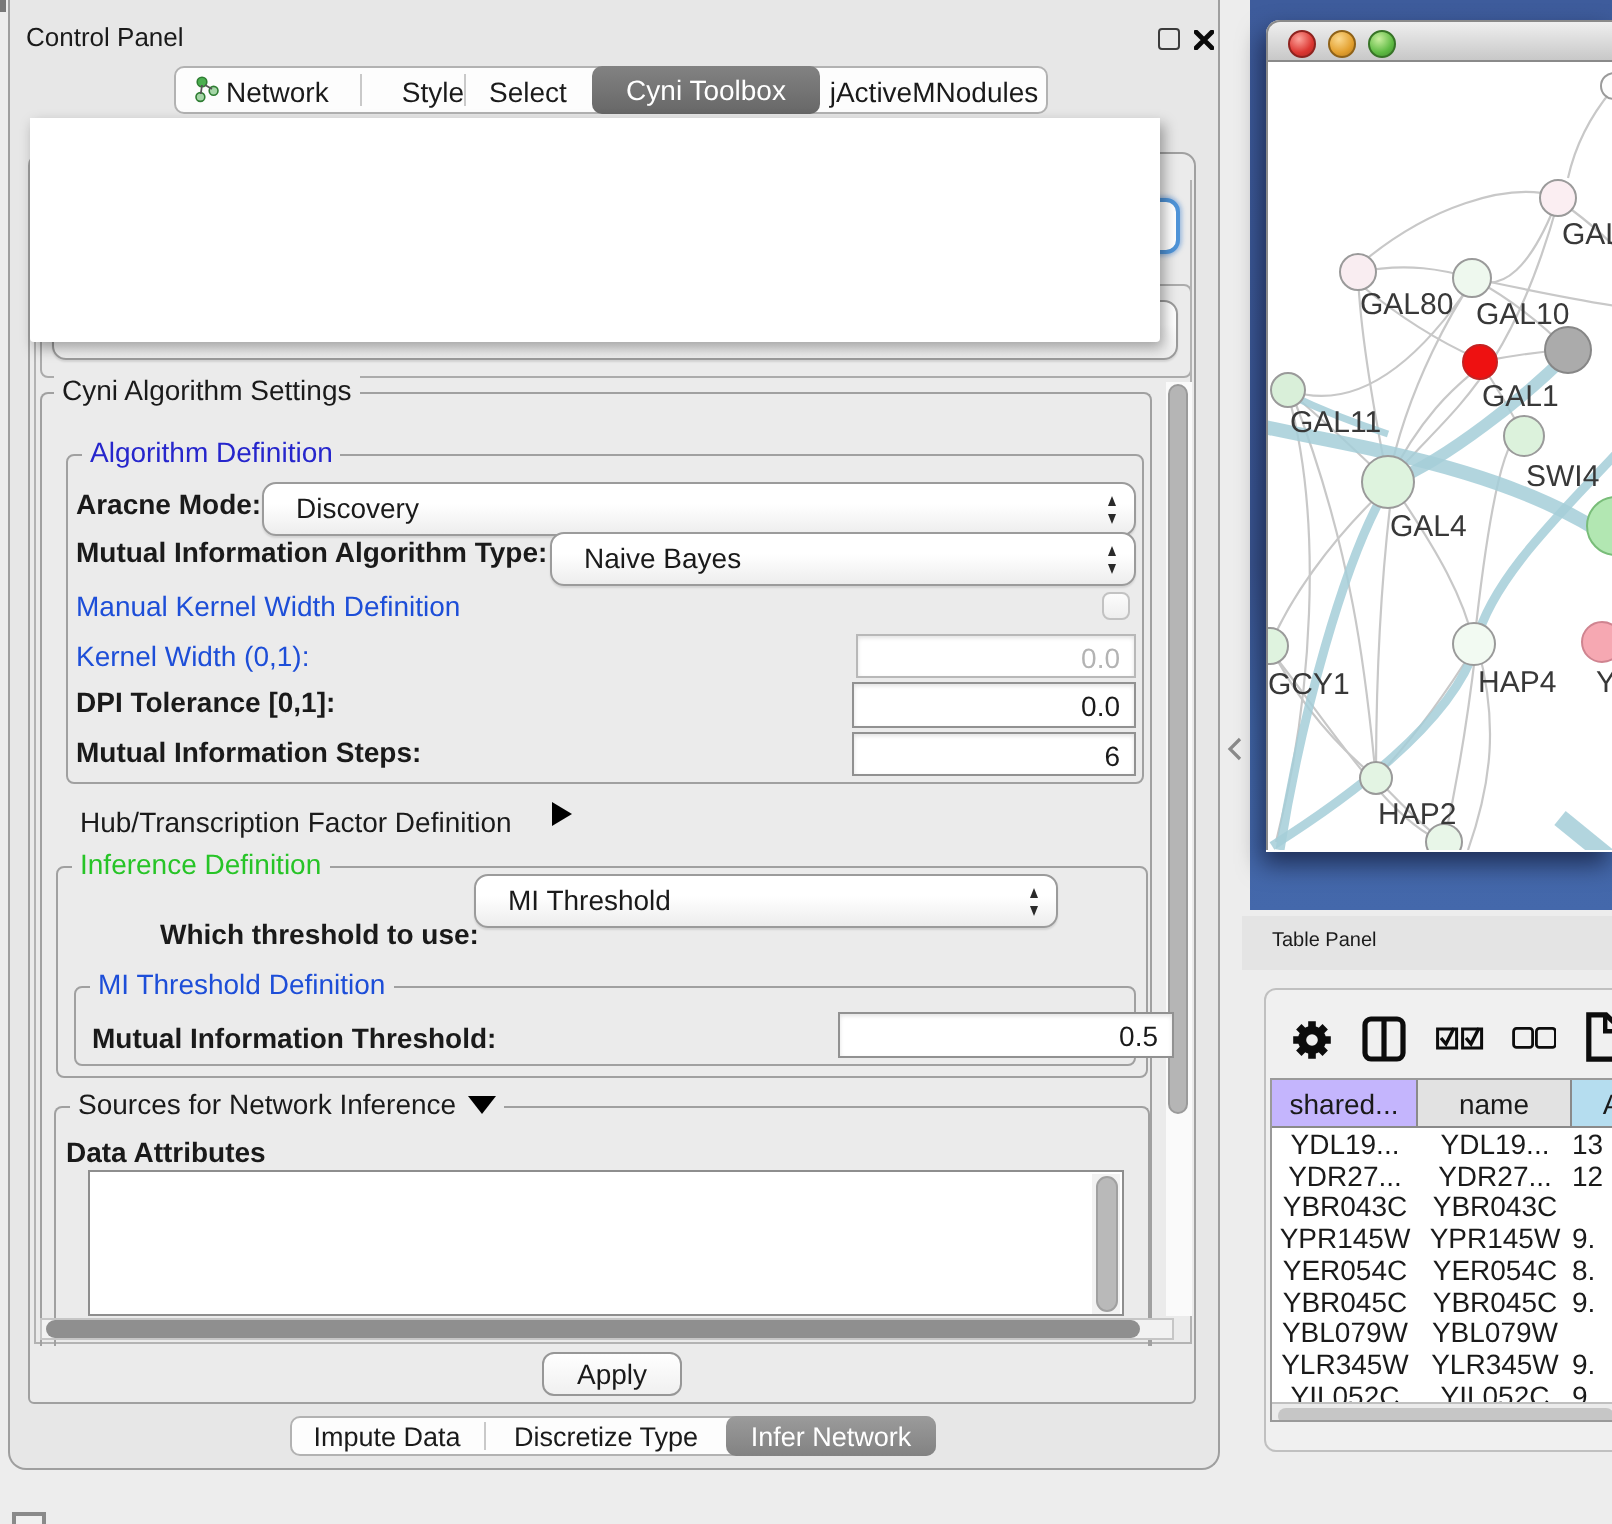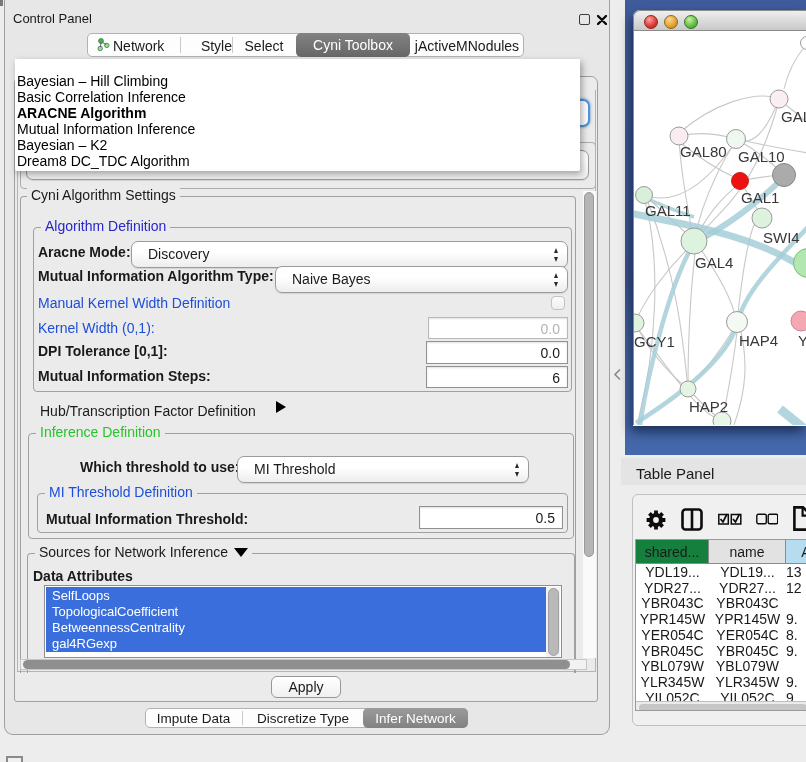--- a/index.html
+++ b/index.html
@@ -77,37 +77,36 @@
 <div class="a b" style="left:38px;top:368px">Mutual Information Steps:</div>
 <div class="fld" style="left:426px;top:366px;width:142px;height:22px;line-height:22px;box-sizing:border-box">6</div>
 
 <div class="a" style="left:40px;top:403px">Hub/Transcription Factor Definition</div>
 <div class="a" style="left:276px;top:401px;width:0;height:0;border-top:6px solid transparent;border-bottom:6px solid transparent;border-left:10px solid #000"></div>
 
 <div class="grp" style="left:28px;top:433px;width:544px;height:104px">
   <div class="gt" style="color:#27c427">Inference Definition</div>
 </div>
 <div class="a b" style="left:80px;top:459px">Which threshold to use:</div>
-<div class="combo" style="left:237px;top:456px;width:290px;height:25px">
+<div class="combo" style="left:237px;top:437px;width:290px;height:25px">
     <span class="tx">MI Threshold</span>
     <span class="spin"></span>
   </div>
 <div class="grp" style="left:37px;top:493px;width:529px;height:38px">
   <div class="gt" style="color:#1d4ed8">MI Threshold Definition</div>
 </div>
 <div class="a b" style="left:46px;top:511px">Mutual Information Threshold:</div>
-<div class="fld" style="left:419px;top:506px;width:144px;height:23px;line-height:23px;box-sizing:border-box">0.5</div>
+<div class="fld" style="left:419px;top:506px;width:168px;height:23px;line-height:23px;box-sizing:border-box">0.5</div>
 
 <div class="grp" style="left:27px;top:553px;width:546px;height:119px;border-radius:4px 4px 0 0;border-bottom:none">
   <div class="gt" style="display:flex;align-items:center">Sources for Network Inference
    <span style="display:inline-block;margin-left:6px;width:0;height:0;border-left:7px solid transparent;border-right:7px solid transparent;border-top:9px solid #000"></span></div>
 </div>
 <div class="a b" style="left:33px;top:568px">Data Attributes</div>
 <div class="a" style="left:44px;top:585px;width:518px;height:73px;background:#fff;border:1px solid #8e8e8e;box-sizing:border-box;overflow:hidden">
-  <div style="position:absolute;left:1px;top:1px;width:501px;height:65px;background:#3a6edc;color:#fff;line-height:16px;font-size:13px;padding:1px 0 0 6px;box-sizing:border-box">SelfLoops<br>TopologicalCoefficient<br>BetweennessCentrality<br>gal4RGexp</div>
   <div style="position:absolute;right:1px;top:1px;width:14px;height:71px;background:#f2f2f2"></div>
   <div style="position:absolute;right:2.5px;top:2px;width:11px;height:68px;background:#b9b9b9;border:1px solid #a0a0a0;border-radius:6px;box-sizing:border-box"></div>
 </div>
 
 <div class="a" style="left:20px;top:659px;width:567px;height:11px;background:#f2f2f2;border:1px solid #c6c6c6;box-sizing:border-box"></div>
 <div class="a" style="left:23px;top:660px;width:547px;height:9px;background:#8f8f8f;border-radius:5px"></div>
 
 <div class="a" style="left:271px;top:676px;width:70px;height:22px;background:linear-gradient(#ffffff,#f0f0f0);border:1px solid #979797;border-radius:6px;box-sizing:border-box;text-align:center;line-height:20px">Apply</div>
 
 <div class="a" style="left:145px;top:708px;width:323px;height:20px;background:#fdfdfd;border:1px solid #b2b2b2;border-radius:5px;box-sizing:border-box"></div>
@@ -197,21 +196,21 @@
     <text x="61" y="237">GAL4</text>
     <text x="0" y="316">GCY1</text>
     <text x="105" y="315">HAP4</text>
     <text x="164" y="315">YE</text>
     <text x="55" y="381">HAP2</text>
   </g>
 </svg>
 </div>
 
 <div class="a" style="left:621px;top:458px;width:185px;height:27px;background:#e4e4e4;color:#1a1a1a">
-    <span style="position:absolute;left:15px;top:7px;font-size:15px">Table Panel</span>
+    <span style="position:absolute;left:15px;top:7px;font-size:10px">Table Panel</span>
   </div>
 
 <div class="a" style="left:632px;top:494px;width:180px;height:232px;background:#f0f0f0;border:1px solid #c0c0c0;border-radius:6px;box-sizing:border-box"></div>
 
 <svg class="a" style="left:645px;top:509px" width="22" height="22" viewBox="0 0 22 22">
  <g fill="#0c0c0c">
       <circle cx="11" cy="11" r="7"></circle>
  <g stroke="#0c0c0c" stroke-width="3.8">
         <path d="M11 1.6 V20.4 M1.6 11 H20.4 M4.4 4.4 L17.6 17.6 M17.6 4.4 L4.4 17.6"></path>
       </g>
@@ -232,21 +231,21 @@
  <rect x="0.8" y="1.2" width="9.5" height="9.5" rx="1.5" fill="none" stroke="#0c0c0c" stroke-width="1.4"></rect>
  <rect x="12.2" y="1.2" width="9.5" height="9.5" rx="1.5" fill="none" stroke="#0c0c0c" stroke-width="1.4"></rect>
 </svg>
 <svg class="a" style="left:793px;top:506px" width="13" height="25" viewBox="0 0 13 25">
  <path d="M1.4 1.4 H10 L18 9 V23.6 H1.4 Z" fill="none" stroke="#0c0c0c" stroke-width="2.6"></path>
  <path d="M9.6 1.8 V9.6 H17.5" fill="none" stroke="#0c0c0c" stroke-width="2.2"></path>
 </svg>
 
 <div class="a" style="left:635px;top:539px;width:171px;height:172px;background:#fff;border:1px solid #9a9a9a;border-right:none;box-sizing:border-box;overflow:hidden;font-size:14px">
   <div style="position:absolute;left:0;top:0;height:24px;display:flex;text-align:center;line-height:24px;border-bottom:1px solid #8a8a8a;box-sizing:border-box">
-    <div style="width:73px;background:#15803d;border-right:1px solid #8a8a8a;box-sizing:border-box">shared...</div>
+    <div style="width:73px;background:#c4b5fd;border-right:1px solid #8a8a8a;box-sizing:border-box">shared...</div>
     <div style="width:77px;background:#e2e2e2;border-right:1px solid #8a8a8a;box-sizing:border-box">name</div>
     <div style="width:40px;background:#b5ddef">A</div>
   </div>
   <div style="position:absolute;left:0;top:25px;line-height:15.7px;width:171px">
     <div style="display:flex">
         <div style="width:73px;text-align:center">YDL19...</div>
         <div style="width:77px;text-align:center">YDL19...</div>
         <div>13</div>
       </div>
     <div style="display:flex">
@@ -289,21 +288,13 @@
         <div style="width:77px;text-align:center">YIL052C</div>
         <div>9.</div>
       </div>
   </div>
   <div style="position:absolute;left:0;top:161px;width:171px;height:11px;background:#ebebeb;border-top:1px solid #c0c0c0;box-sizing:border-box">
     <div style="position:absolute;left:3px;top:1.5px;width:168px;height:8px;background:#c6c6c6;border-radius:4px"></div>
   </div>
 </div>
 
 <div class="a" style="left:15px;top:59px;width:565px;height:112px;background:#fff;border-radius:0 0 2px 2px;box-shadow:2px 3px 7px rgba(0,0,0,0.35)">
-  <div style="position:absolute;left:2px;top:14px;line-height:16px;color:#000">
-    Bayesian – Hill Climbing<br>
-    Basic Correlation Inference<br>
-    <span class="b">ARACNE Algorithm</span><br>
-    Mutual Information Inference<br>
-    Bayesian – K2<br>
-    Dream8 DC_TDC Algorithm
-  </div>
 </div>
 
 </body></html>

